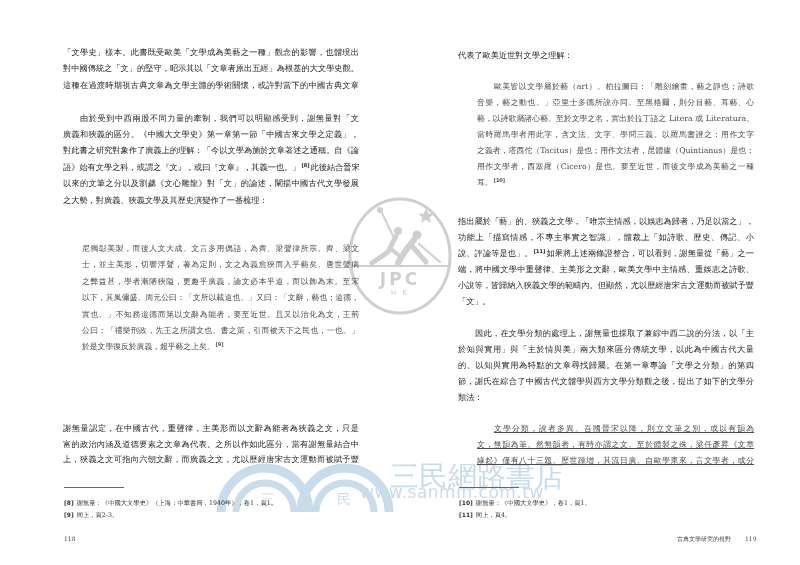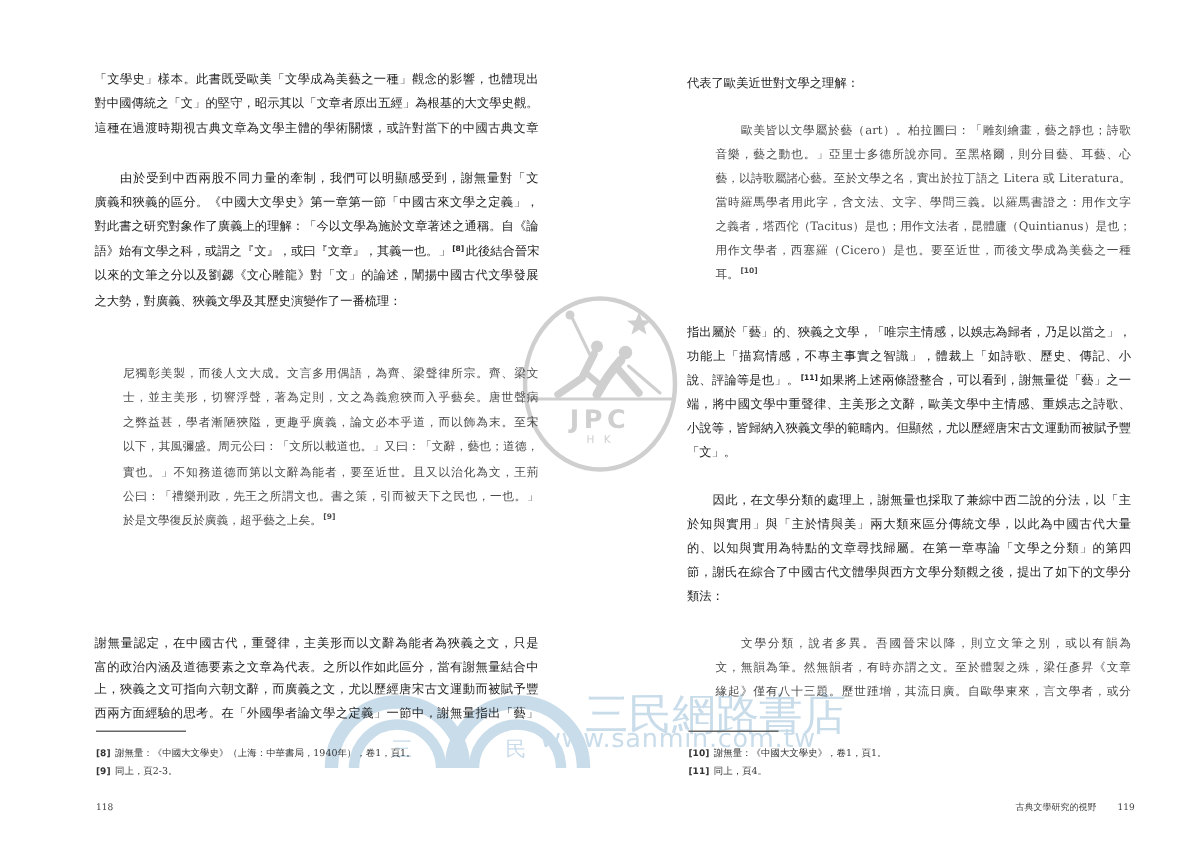--- a/index.html
+++ b/index.html
@@ -95,21 +95,20 @@
     <div class="ln">以下，其風彌盛。周元公曰：「文所以載道也。」又曰：「文辭，藝也；道德，</div>
     <div class="ln">實也。」不知務道德而第以文辭為能者，要至近世。且又以治化為文，王荊</div>
     <div class="ln">公曰：「禮樂刑政，先王之所謂文也。書之策，引而被天下之民也，一也。」</div>
     <div class="ln last"><span>於是文學復反於廣義，超乎藝之上矣。</span><sup class="fn">[9]</sup></div>
   </div>
 
   <div class="block body-text lh156" style="left:47px; top:389px;margin-top:32px;">
     <div class="ln">謝無量認定，在中國古代，重聲律，主美形而以文辭為能者為狹義之文，只是</div>
     <div class="ln">富的政治內涵及道德要素之文章為代表。之所以作如此區分，當有謝無量結合中</div>
     <div class="ln">上，狹義之文可指向六朝文辭，而廣義之文，尤以歷經唐宋古文運動而被賦予豐</div>
-    <div class="ln">西兩方面經驗的思考。在「外國學者論文學之定義」一節中，謝無量指出「藝」</div>
   </div>
 
   <div class="rule" style="left:48px; top:487px;"></div>
   <div class="footnotes" style="left:48px; top:497px;">
     <div class="fl"><span class="fm">[8]</span><span>謝無量：《中國大文學史》（上海：中華書局，1940年），卷1，頁1。</span></div>
     <div class="fl"><span class="fm">[9]</span><span>同上，頁2-3。</span></div>
   </div>
 
   <div class="folio" style="left:48px; top:534px;">118</div>
 </div>
@@ -140,21 +139,21 @@
   </div>
 
   <div class="block body-text lh16" style="left:58px; top:325px;">
     <div class="ln indent">因此，在文學分類的處理上，謝無量也採取了兼綜中西二說的分法，以「主</div>
     <div class="ln">於知與實用」與「主於情與美」兩大類來區分傳統文學，以此為中國古代大量</div>
     <div class="ln">的、以知與實用為特點的文章尋找歸屬。在第一章專論「文學之分類」的第四</div>
     <div class="ln">節，謝氏在綜合了中國古代文體學與西方文學分類觀之後，提出了如下的文學分</div>
     <div class="ln last">類法：</div>
   </div>
 
-  <div class="block quote-text lh16" style="left:77px; top:421px;">
+  <div class="block quote-text lh16" style="left:77px; top:421px;text-decoration:underline;">
     <div class="ln indent">文學分類，說者多異。吾國晉宋以降，則立文筆之別，或以有韻為</div>
     <div class="ln">文，無韻為筆。然無韻者，有時亦謂之文。至於體製之殊，梁任彥昇《文章</div>
     <div class="ln">緣起》僅有八十三題。歷世踵增，其流日廣。自歐學東來，言文學者，或分</div>
   </div>
 
   <div class="rule" style="left:59px; top:487px;"></div>
   <div class="footnotes" style="left:59px; top:497px;">
     <div class="fl"><span class="fm">[10]</span><span>謝無量：《中國大文學史》，卷1，頁1。</span></div>
     <div class="fl"><span class="fm">[11]</span><span>同上，頁4。</span></div>
   </div>

